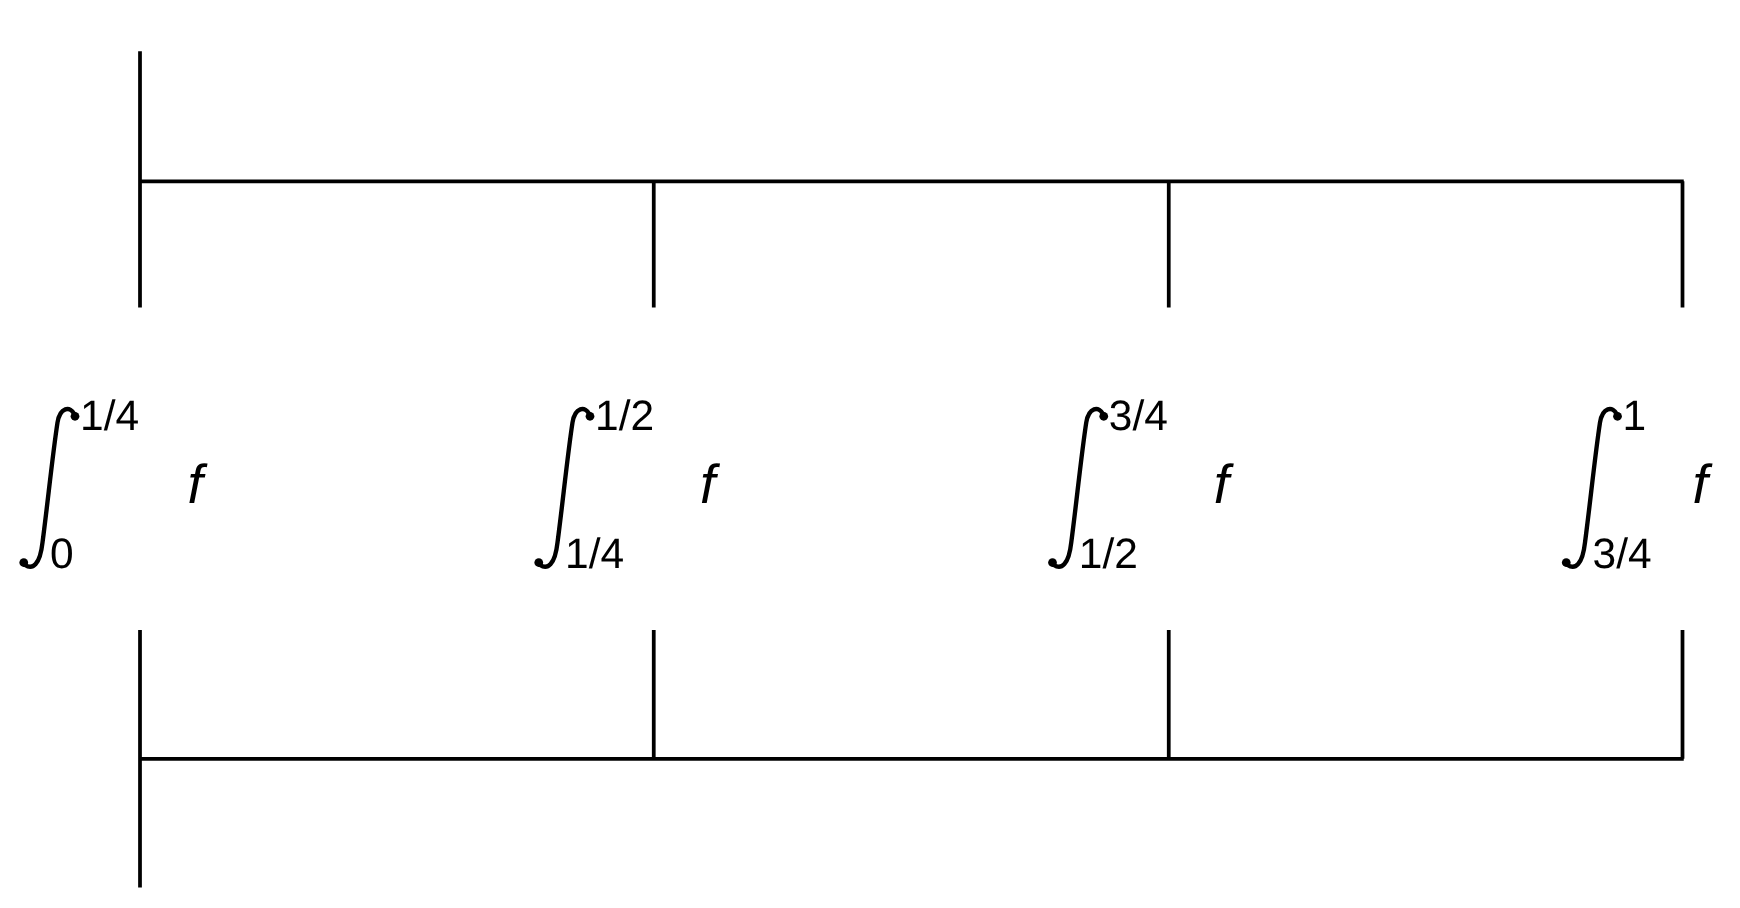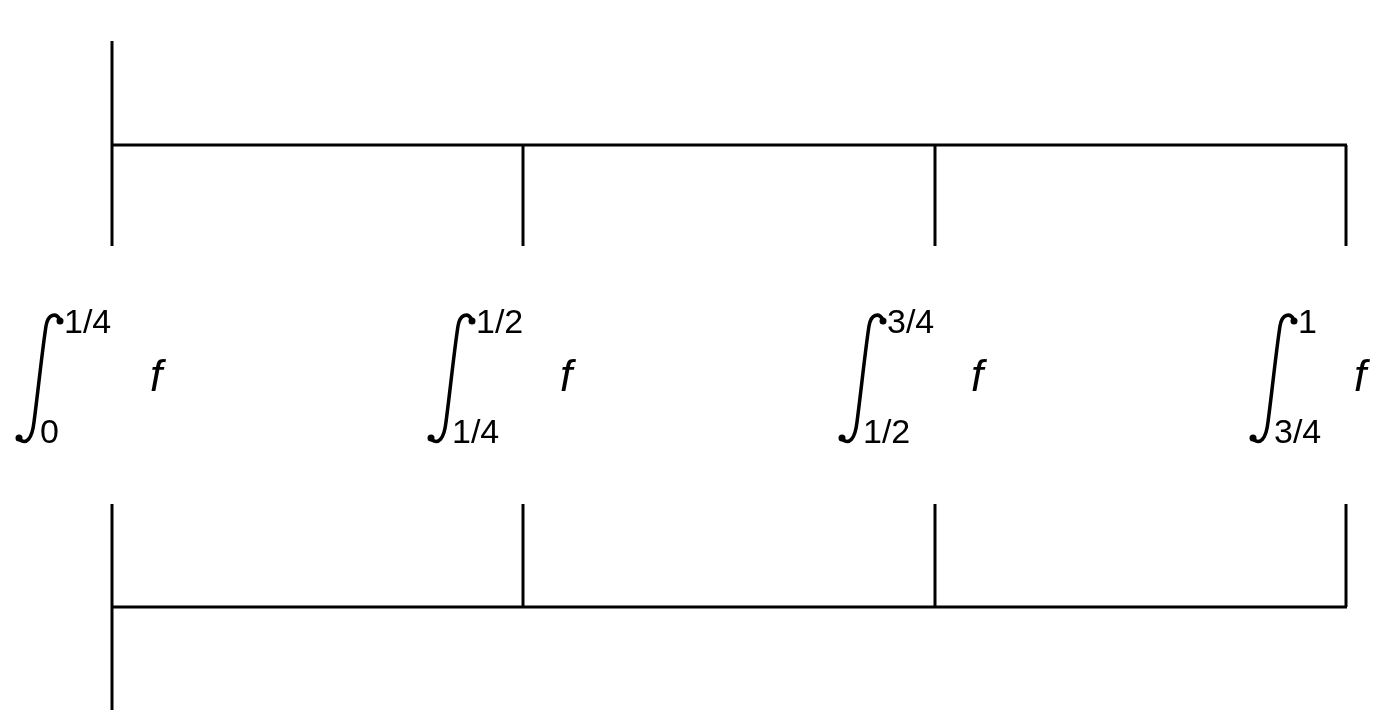--- a/index.html
+++ b/index.html
@@ -1,18 +1,18 @@
 <!DOCTYPE html>
 <html><head>
   <meta charset="utf-8">
   <style>
     html, body { margin: 0; padding: 0; background: #ffffff; }
     body { width: 1392px; height: 726px; position: relative; overflow: hidden; font-family: "Liberation Sans", sans-serif; color: #000; }
     svg.lines { position: absolute; left: 0; top: 0; }
-    .integral { position: absolute; top: 292px; height: 170px; width: 200px; }
+    .integral { position: absolute; top: 304px; height: 170px; width: 200px; }
     .int-sign { position: absolute; left: 0; top: 0; width: 60px; height: 170px; }
     .upper { position: absolute; font-size: 34px; line-height: 34px; top: 12px; white-space: nowrap; }
     .lower { position: absolute; font-size: 34px; line-height: 34px; top: 122px; white-space: nowrap; }
     .integrand { position: absolute; font-size: 44px; line-height: 44px; top: 62px; font-style: italic; }
   </style>
 </head>
 <body>
 
 <svg class="lines" width="1392" height="726" viewBox="0 0 1392 726">
   <g stroke="#000" stroke-width="3" fill="none">

